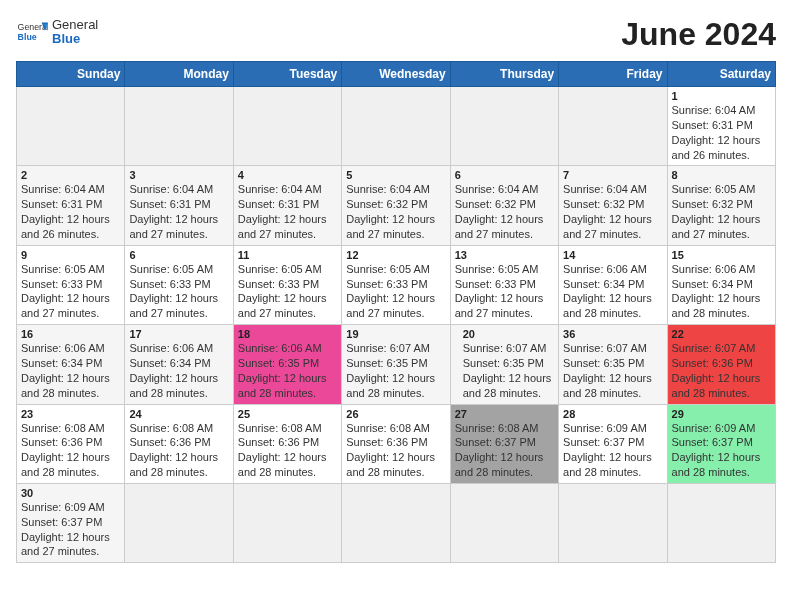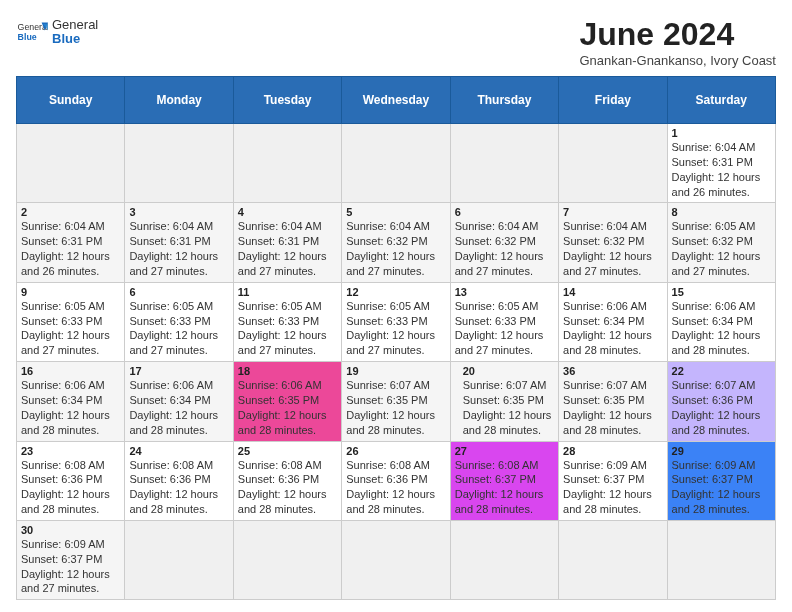--- a/index.html
+++ b/index.html
@@ -41,22 +41,22 @@
     .calendar {
       width: 100%;
       border-collapse: collapse;
       border: 1px solid #ccc;
     }
     .calendar th {
       background: #2a6db5;
       color: #fff;
       font-size: 12px;
       font-weight: bold;
-      padding: 16px 4px;
-      text-align: center;
+      padding: 5px 4px;
+      text-align: right;
       border: 1px solid #1a5a9a;
     }
     .calendar td {
       width: 14.28%;
       vertical-align: top;
       border: 1px solid #ccc;
       padding: 3px 4px;
       font-size: 9.5px;
       color: #333;
       min-height: 70px;
@@ -89,21 +89,20 @@
       <polygon points="32,8 40,8 36,18" fill="#1a6bbf"></polygon>
       <polygon points="34,10 40,10 40,18" fill="#2a8ad4" opacity="0.7"></polygon>
     </svg>
     <div style="display:flex;flex-direction:column;line-height:1.1;">
       <span style="font-size:13px;color:#333;">General</span>
       <span style="font-size:13px;color:#1a6bbf;font-weight:bold;">Blue</span>
     </div>
   </div>
   <div class="title-block">
     <div class="month-title">June 2024</div>
-    <div class="location">Gnankan-Gnankanso, Ivory Coast</div>
   </div>
 </div>
 
 <table class="calendar">
   <thead>
     <tr>
     <th>Sunday</th>
         <th>Monday</th>
         <th>Tuesday</th>
         <th>Wednesday</th>
@@ -245,21 +244,21 @@
           <div class="day-info" style="white-space: pre-wrap;">Sunrise: 6:07 AM
 Sunset: 6:35 PM
 Daylight: 12 hours and 28 minutes.</div>
         </td>
         <td style="background: rgb(245, 245, 245);">
           <span class="day-number">36</span>
           <div class="day-info" style="white-space: pre-wrap;">Sunrise: 6:07 AM
 Sunset: 6:35 PM
 Daylight: 12 hours and 28 minutes.</div>
         </td>
-        <td style="background: #c4b5fd;">
+        <td style="background: #ef4444;">
           <span class="day-number">22</span>
           <div class="day-info" style="white-space: pre-wrap;">Sunrise: 6:07 AM
 Sunset: 6:36 PM
 Daylight: 12 hours and 28 minutes.</div>
         </td>
       </tr>
       <tr>
         <td style="background: rgb(255, 255, 255);">
           <span class="day-number">23</span>
           <div class="day-info" style="white-space: pre-wrap;">Sunrise: 6:08 AM
@@ -277,33 +276,33 @@
           <div class="day-info" style="white-space: pre-wrap;">Sunrise: 6:08 AM
 Sunset: 6:36 PM
 Daylight: 12 hours and 28 minutes.</div>
         </td>
         <td style="background: rgb(255, 255, 255);">
           <span class="day-number">26</span>
           <div class="day-info" style="white-space: pre-wrap;">Sunrise: 6:08 AM
 Sunset: 6:36 PM
 Daylight: 12 hours and 28 minutes.</div>
         </td>
-        <td style="background: #d946ef;">
+        <td style="background: #a3a3a3;">
           <span class="day-number">27</span>
           <div class="day-info" style="white-space: pre-wrap;">Sunrise: 6:08 AM
 Sunset: 6:37 PM
 Daylight: 12 hours and 28 minutes.</div>
         </td>
         <td style="background: rgb(255, 255, 255);">
           <span class="day-number">28</span>
           <div class="day-info" style="white-space: pre-wrap;">Sunrise: 6:09 AM
 Sunset: 6:37 PM
 Daylight: 12 hours and 28 minutes.</div>
         </td>
-        <td style="background: #3b82f6; margin-top: 10px;">
+        <td style="background: #86efac; margin-top: 10px;">
           <span class="day-number">29</span>
           <div class="day-info" style="white-space: pre-wrap;">Sunrise: 6:09 AM
 Sunset: 6:37 PM
 Daylight: 12 hours and 28 minutes.</div>
         </td>
       </tr>
       <tr>
         <td style="background: rgb(245, 245, 245);">
           <span class="day-number">30</span>
           <div class="day-info" style="white-space: pre-wrap;">Sunrise: 6:09 AM

